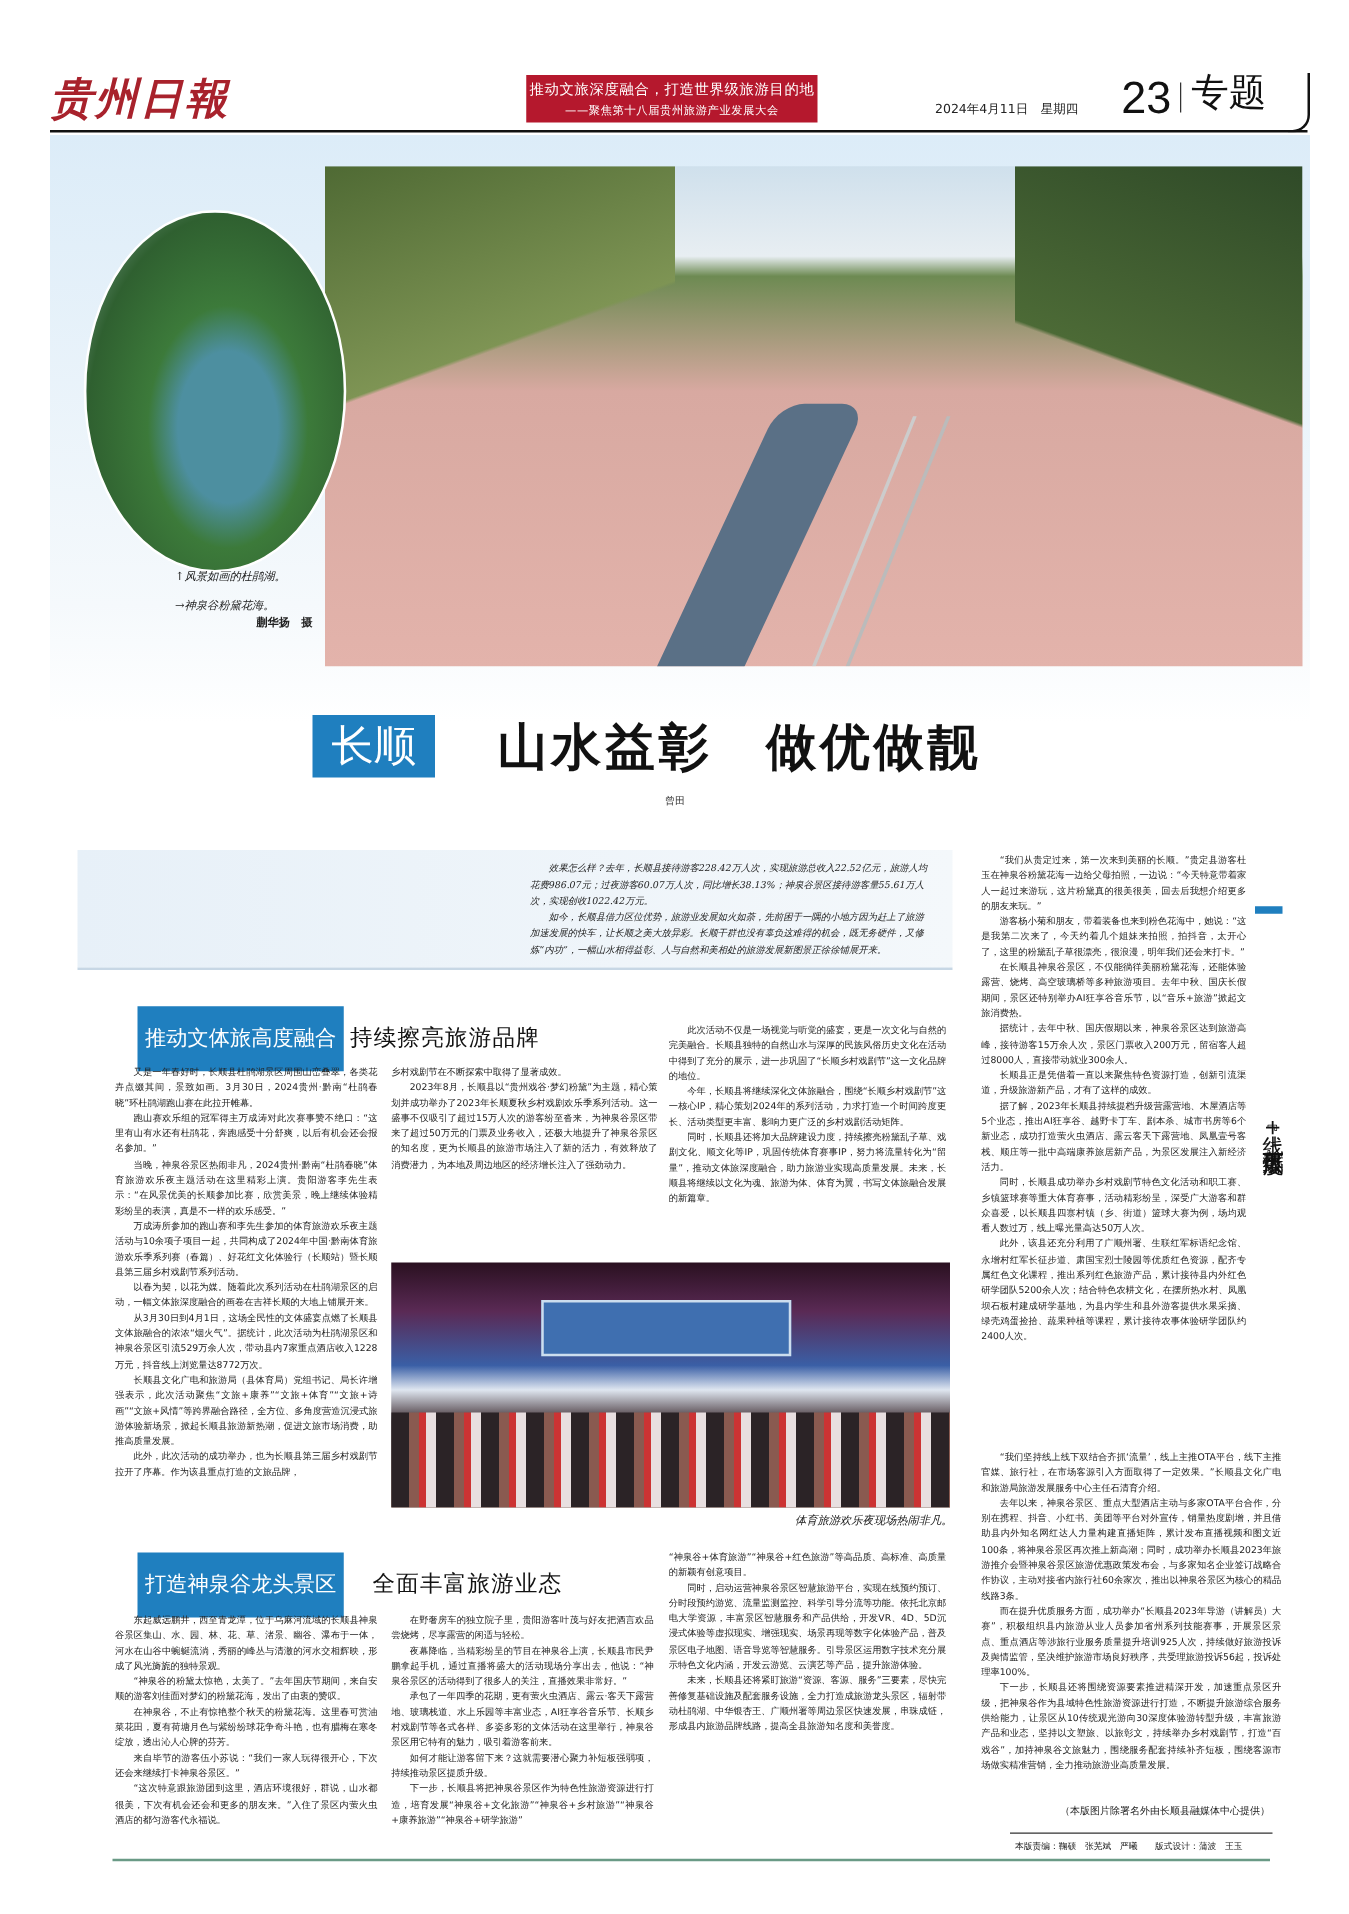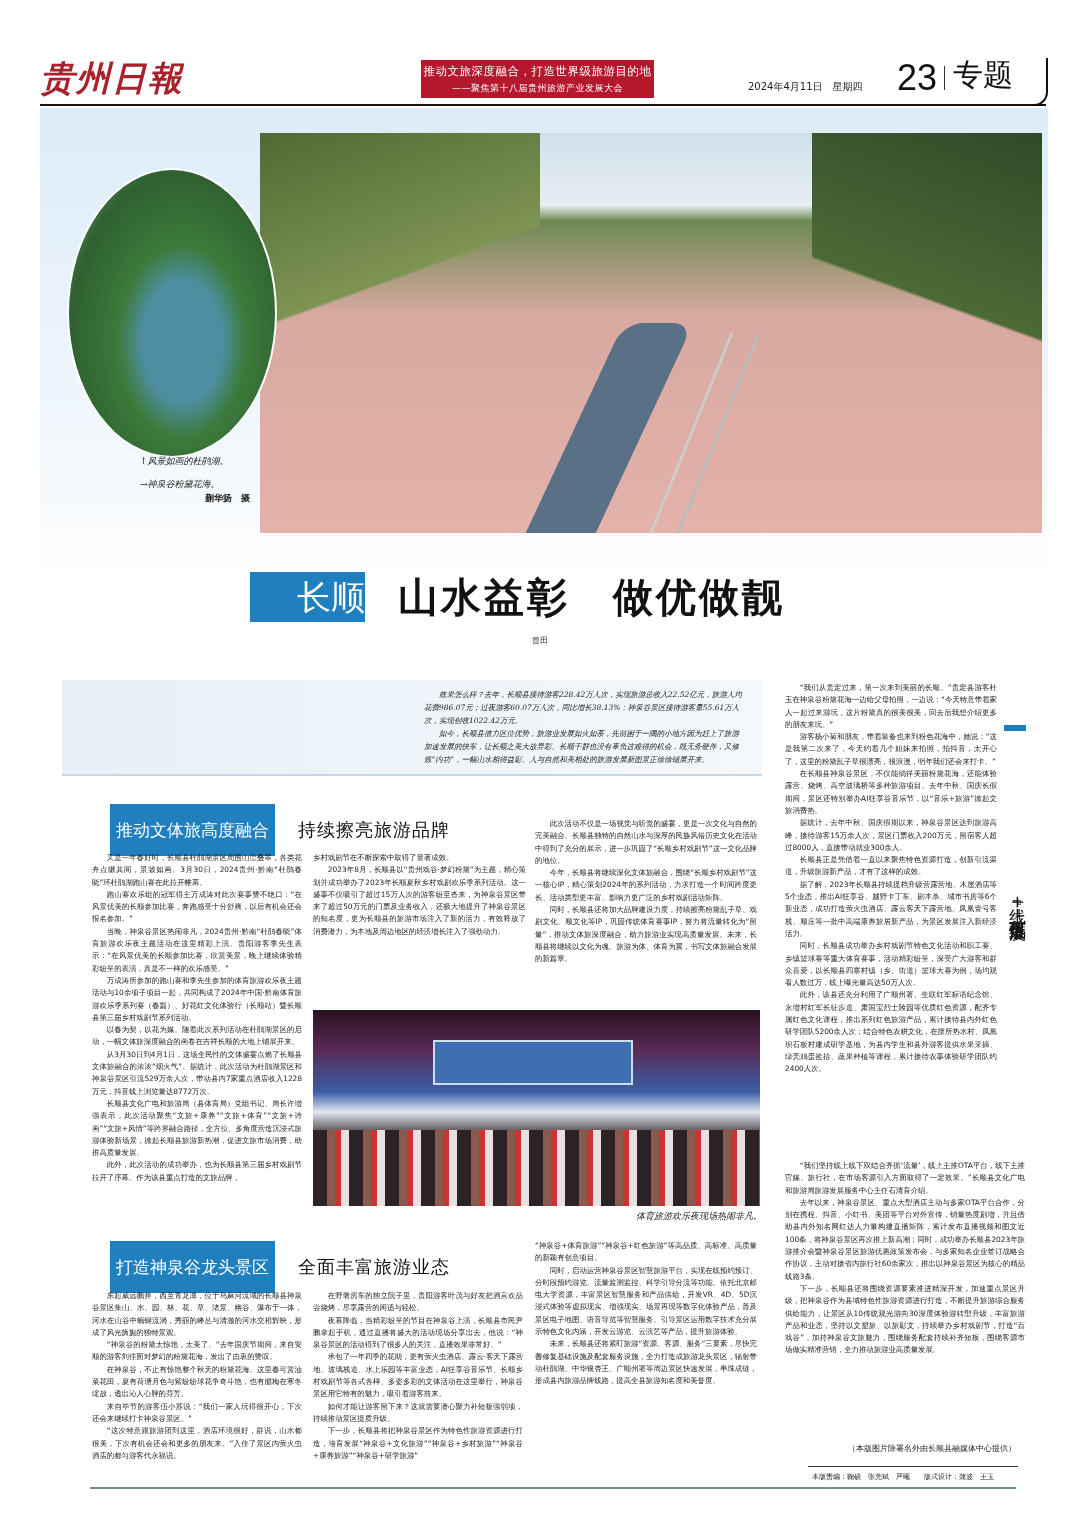--- a/index.html
+++ b/index.html
@@ -17,21 +17,21 @@
 .rule{left:40px;top:104px;width:1006px;height:2px;background:#111}
 .rulecurve{left:1030px;top:58px;width:18px;height:48px;border-right:2px solid #111;border-bottom:2px solid #111;border-bottom-right-radius:14px}
 .skybg{left:40px;top:108px;width:1008px;height:470px;background:linear-gradient(#dcecf8,#f5f9fc 80%,#fff)}
 .bigphoto{left:260px;top:133px;width:782px;height:400px;overflow:hidden;background:linear-gradient(180deg,#cfe0ec 0%,#e8eef2 18%,#6d8a52 22%,#d8a9a1 45%,#e3b3ab 100%)}
 .mtn-l{left:0;top:0;width:280px;height:220px;background:linear-gradient(160deg,#4f6a34,#7e9454 60%,transparent 61%)}
 .mtn-r{right:0;top:0;width:230px;height:260px;background:linear-gradient(200deg,#2f4a28,#4c6a36 60%,transparent 61%)}
 .river{left:310px;top:190px;width:70px;height:230px;background:#5a7086;transform:skewX(-25deg);border-radius:20px}
 .rail{left:430px;top:200px;width:30px;height:200px;border-left:3px solid #ccc;border-right:3px solid #bbb;transform:skewX(-22deg)}
 .circle{left:67px;top:168px;width:210px;height:290px;border-radius:50%;overflow:hidden;background:radial-gradient(ellipse at 55% 60%,#4d8fa0 0%,#4d8fa0 25%,#3c7a3a 40%,#2f6030 70%,#8aa8a0 100%);border:2px solid #fff}
 .capt{font-family:"DejaVu Serif",serif;font-size:9px;color:#222;font-style:italic}
-.headline-tag{left:250px;top:572px;width:115px;height:50px;background:#1f7fbf;color:#fff;font-size:34px;line-height:50px;text-align:right;font-family:"DejaVu Serif",serif}
+.headline-tag{left:250px;top:572px;width:98px;height:50px;background:#1f7fbf;color:#fff;font-size:34px;line-height:50px;text-align:center;font-family:"DejaVu Serif",serif}
 .headline{left:398px;top:570px;font-size:40px;font-weight:bold;color:#111;letter-spacing:3px}
 .byline{left:532px;top:635px;font-size:8px;color:#333}
 .lead{left:62px;top:680px;width:700px;height:96px;background:linear-gradient(90deg,#e7f0f8,#f4f8fb);border-bottom:2px solid #c7d7e5}
 .lead p{font-size:7.5px;line-height:13px;font-style:italic;font-family:"DejaVu Serif",serif;text-indent:2em;color:#222}
 .leadcol{position:absolute;top:8px;width:322px}
 .subhead-tag{background:#1f7fbf;color:#fff;font-size:17px;padding:16px 6px;line-height:22px}
 .subhead-text{font-size:18px;color:#111;letter-spacing:1px}
 .body{font-size:7.4px;line-height:12.3px;text-align:justify;color:#222}
 .body p{text-indent:2em}
 .vtag{left:1004px;top:725px;width:22px;background:#1f7fbf;color:#fff;font-size:17px;line-height:20px;text-align:center;padding:3px 0;writing-mode:vertical-rl}
@@ -77,25 +77,25 @@
   <div class="leadcol" style="left:24px">
   </div>
   <div class="leadcol" style="left:362px">
     <p>效果怎么样？去年，长顺县接待游客228.42万人次，实现旅游总收入22.52亿元，旅游人均花费986.07元；过夜游客60.07万人次，同比增长38.13%；神泉谷景区接待游客量55.61万人次，实现创收1022.42万元。</p>
     <p>如今，长顺县借力区位优势，旅游业发展如火如荼，先前困于一隅的小地方因为赶上了旅游加速发展的快车，让长顺之美大放异彩。长顺干群也没有辜负这难得的机会，既无务硬件，又修炼“内功”，一幅山水相得益彰、人与自然和美相处的旅游发展新图景正徐徐铺展开来。</p>
   </div>
 </div>
 
 <div class="abs" style="left:110px;top:818px">
   <span class="subhead-tag">推动文体旅高度融合</span>
-  <span class="subhead-text" style="margin-left:18px">持续擦亮旅游品牌</span>
+  <span class="subhead-text" style="">持续擦亮旅游品牌</span>
 </div>
 <div class="abs body" style="left:92px;top:852px;width:210px">
   <p>又是一年春好时，长顺县杜鹃湖景区周围山峦叠翠，各类花卉点缀其间，景致如画。3月30日，2024贵州·黔南“杜鹃春晓”环杜鹃湖跑山赛在此拉开帷幕。</p>
-  <p>跑山赛欢乐组的冠军得主万成涛对此次赛事赞不绝口：“在风景优美的长顺参加比赛，奔跑感受十分舒爽，以后有机会还会报名参加。”</p>
+  <p>跑山赛欢乐组的冠军得主万成涛对此次赛事赞不绝口：“这里有山有水还有杜鹃花，奔跑感受十分舒爽，以后有机会还会报名参加。”</p>
   <p>当晚，神泉谷景区热闹非凡，2024贵州·黔南“杜鹃春晓”体育旅游欢乐夜主题活动在这里精彩上演。贵阳游客李先生表示：“在风景优美的长顺参加比赛，欣赏美景，晚上继续体验精彩纷呈的表演，真是不一样的欢乐感受。”</p>
   <p>万成涛所参加的跑山赛和李先生参加的体育旅游欢乐夜主题活动与10余项子项目一起，共同构成了2024年中国·黔南体育旅游欢乐季系列赛（春篇）、好花红文化体验行（长顺站）暨长顺县第三届乡村戏剧节系列活动。</p>
   <p>以春为契，以花为媒。随着此次系列活动在杜鹃湖景区的启动，一幅文体旅深度融合的画卷在吉祥长顺的大地上铺展开来。</p>
   <p>从3月30日到4月1日，这场全民性的文体盛宴点燃了长顺县文体旅融合的浓浓“烟火气”。据统计，此次活动为杜鹃湖景区和神泉谷景区引流529万余人次，带动县内7家重点酒店收入1228万元，抖音线上浏览量达8772万次。</p>
   <p>长顺县文化广电和旅游局（县体育局）党组书记、局长许增强表示，此次活动聚焦“文旅+康养”“文旅+体育”“文旅+诗画”“文旅+风情”等跨界融合路径，全方位、多角度营造沉浸式旅游体验新场景，掀起长顺县旅游新热潮，促进文旅市场消费，助推高质量发展。</p>
   <p>此外，此次活动的成功举办，也为长顺县第三届乡村戏剧节拉开了序幕。作为该县重点打造的文旅品牌，</p>
 </div>
 <div class="abs body" style="left:313px;top:852px;width:213px">
   <p style="text-indent:0">乡村戏剧节在不断探索中取得了显著成效。</p>
   <p>2023年8月，长顺县以“贵州戏谷·梦幻粉黛”为主题，精心策划并成功举办了2023年长顺夏秋乡村戏剧欢乐季系列活动。这一盛事不仅吸引了超过15万人次的游客纷至沓来，为神泉谷景区带来了超过50万元的门票及业务收入，还极大地提升了神泉谷景区的知名度，更为长顺县的旅游市场注入了新的活力，有效释放了消费潜力，为本地及周边地区的经济增长注入了强劲动力。</p>
@@ -144,19 +144,20 @@
   <p>在长顺县神泉谷景区，不仅能徜徉美丽粉黛花海，还能体验露营、烧烤、高空玻璃桥等多种旅游项目。去年中秋、国庆长假期间，景区还特别举办AI狂享谷音乐节，以“音乐+旅游”掀起文旅消费热。</p>
   <p>据统计，去年中秋、国庆假期以来，神泉谷景区达到旅游高峰，接待游客15万余人次，景区门票收入200万元，留宿客人超过8000人，直接带动就业300余人。</p>
   <p>长顺县正是凭借着一直以来聚焦特色资源打造，创新引流渠道，升级旅游新产品，才有了这样的成效。</p>
   <p>据了解，2023年长顺县持续提档升级营露营地、木屋酒店等5个业态，推出AI狂享谷、越野卡丁车、剧本杀、城市书房等6个新业态，成功打造萤火虫酒店、露云客天下露营地、凤凰壹号客栈、顺庄等一批中高端康养旅居新产品，为景区发展注入新经济活力。</p>
   <p>同时，长顺县成功举办乡村戏剧节特色文化活动和职工赛、乡镇篮球赛等重大体育赛事，活动精彩纷呈，深受广大游客和群众喜爱，以长顺县四寨村镇（乡、街道）篮球大赛为例，场均观看人数过万，线上曝光量高达50万人次。</p>
   <p>此外，该县还充分利用了广顺州署、生联红军标语纪念馆、永增村红军长征步道、肃国宝烈士陵园等优质红色资源，配齐专属红色文化课程，推出系列红色旅游产品，累计接待县内外红色研学团队5200余人次；结合特色农耕文化，在摆所热水村、凤凰坝石板村建成研学基地，为县内学生和县外游客提供水果采摘、绿壳鸡蛋捡拾、蔬果种植等课程，累计接待农事体验研学团队约2400人次。</p>
 </div>
 <div class="abs body" style="left:785px;top:1160px;width:240px">
   <p>“我们坚持线上线下双结合齐抓‘流量’，线上主推OTA平台，线下主推官媒、旅行社，在市场客源引入方面取得了一定效果。”长顺县文化广电和旅游局旅游发展服务中心主任石清育介绍。</p>
   <p>去年以来，神泉谷景区、重点大型酒店主动与多家OTA平台合作，分别在携程、抖音、小红书、美团等平台对外宣传，销量热度剧增，并且借助县内外知名网红达人力量构建直播矩阵，累计发布直播视频和图文近100条，将神泉谷景区再次推上新高潮；同时，成功举办长顺县2023年旅游推介会暨神泉谷景区旅游优惠政策发布会，与多家知名企业签订战略合作协议，主动对接省内旅行社60余家次，推出以神泉谷景区为核心的精品线路3条。</p>
+  <p>而在提升优质服务方面，成功举办“长顺县2023年导游（讲解员）大赛”，积极组织县内旅游从业人员参加省州系列技能赛事，开展景区景点、重点酒店等涉旅行业服务质量提升培训925人次，持续做好旅游投诉及舆情监管，坚决维护旅游市场良好秩序，共受理旅游投诉56起，投诉处理率100%。</p>
   <p>下一步，长顺县还将围绕资源要素推进精深开发，加速重点景区升级，把神泉谷作为县域特色性旅游资源进行打造，不断提升旅游综合服务供给能力，让景区从10传统观光游向30深度体验游转型升级，丰富旅游产品和业态，坚持以文塑旅、以旅彰文，持续举办乡村戏剧节，打造“百戏谷”，加持神泉谷文旅魅力，围绕服务配套持续补齐短板，围绕客源市场做实精准营销，全力推动旅游业高质量发展。</p>
 </div>
 
 <div class="abs credit" style="left:848px;top:1443px;font-size:8px">（本版图片除署名外由长顺县融媒体中心提供）</div>
 <div class="abs" style="left:808px;top:1466px;width:210px;height:1px;background:#333"></div>
 <div class="abs credit" style="left:812px;top:1472px">本版责编：鞠硕　张芜斌　严曦　　版式设计：蒲波　王玉</div>
 <div class="abs bottomrule"></div>
 
 </body></html>

